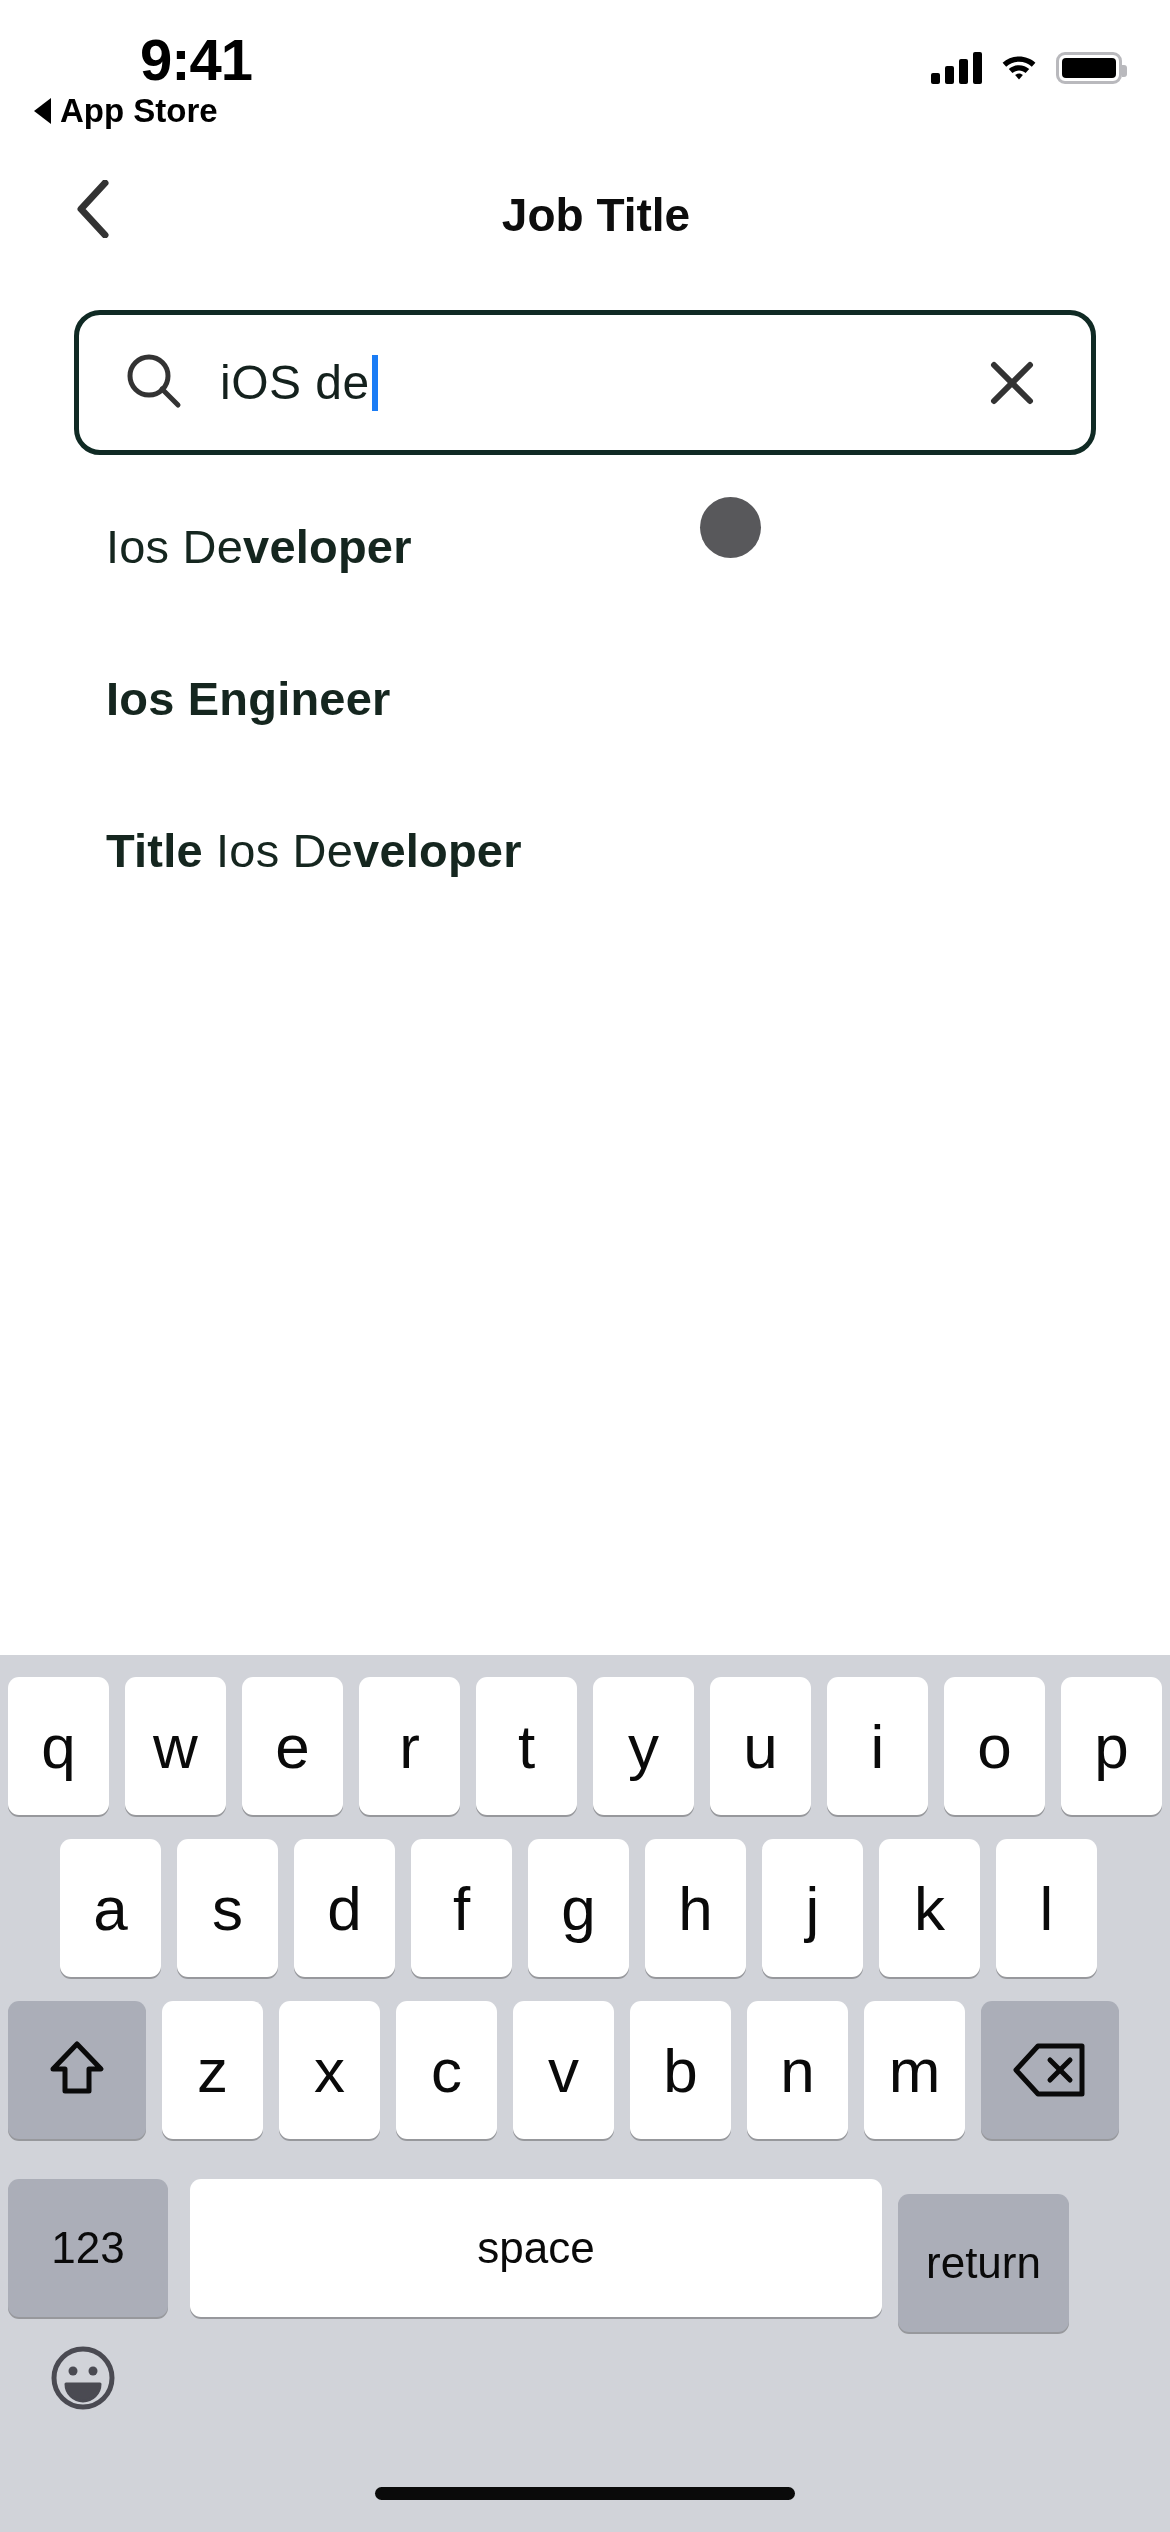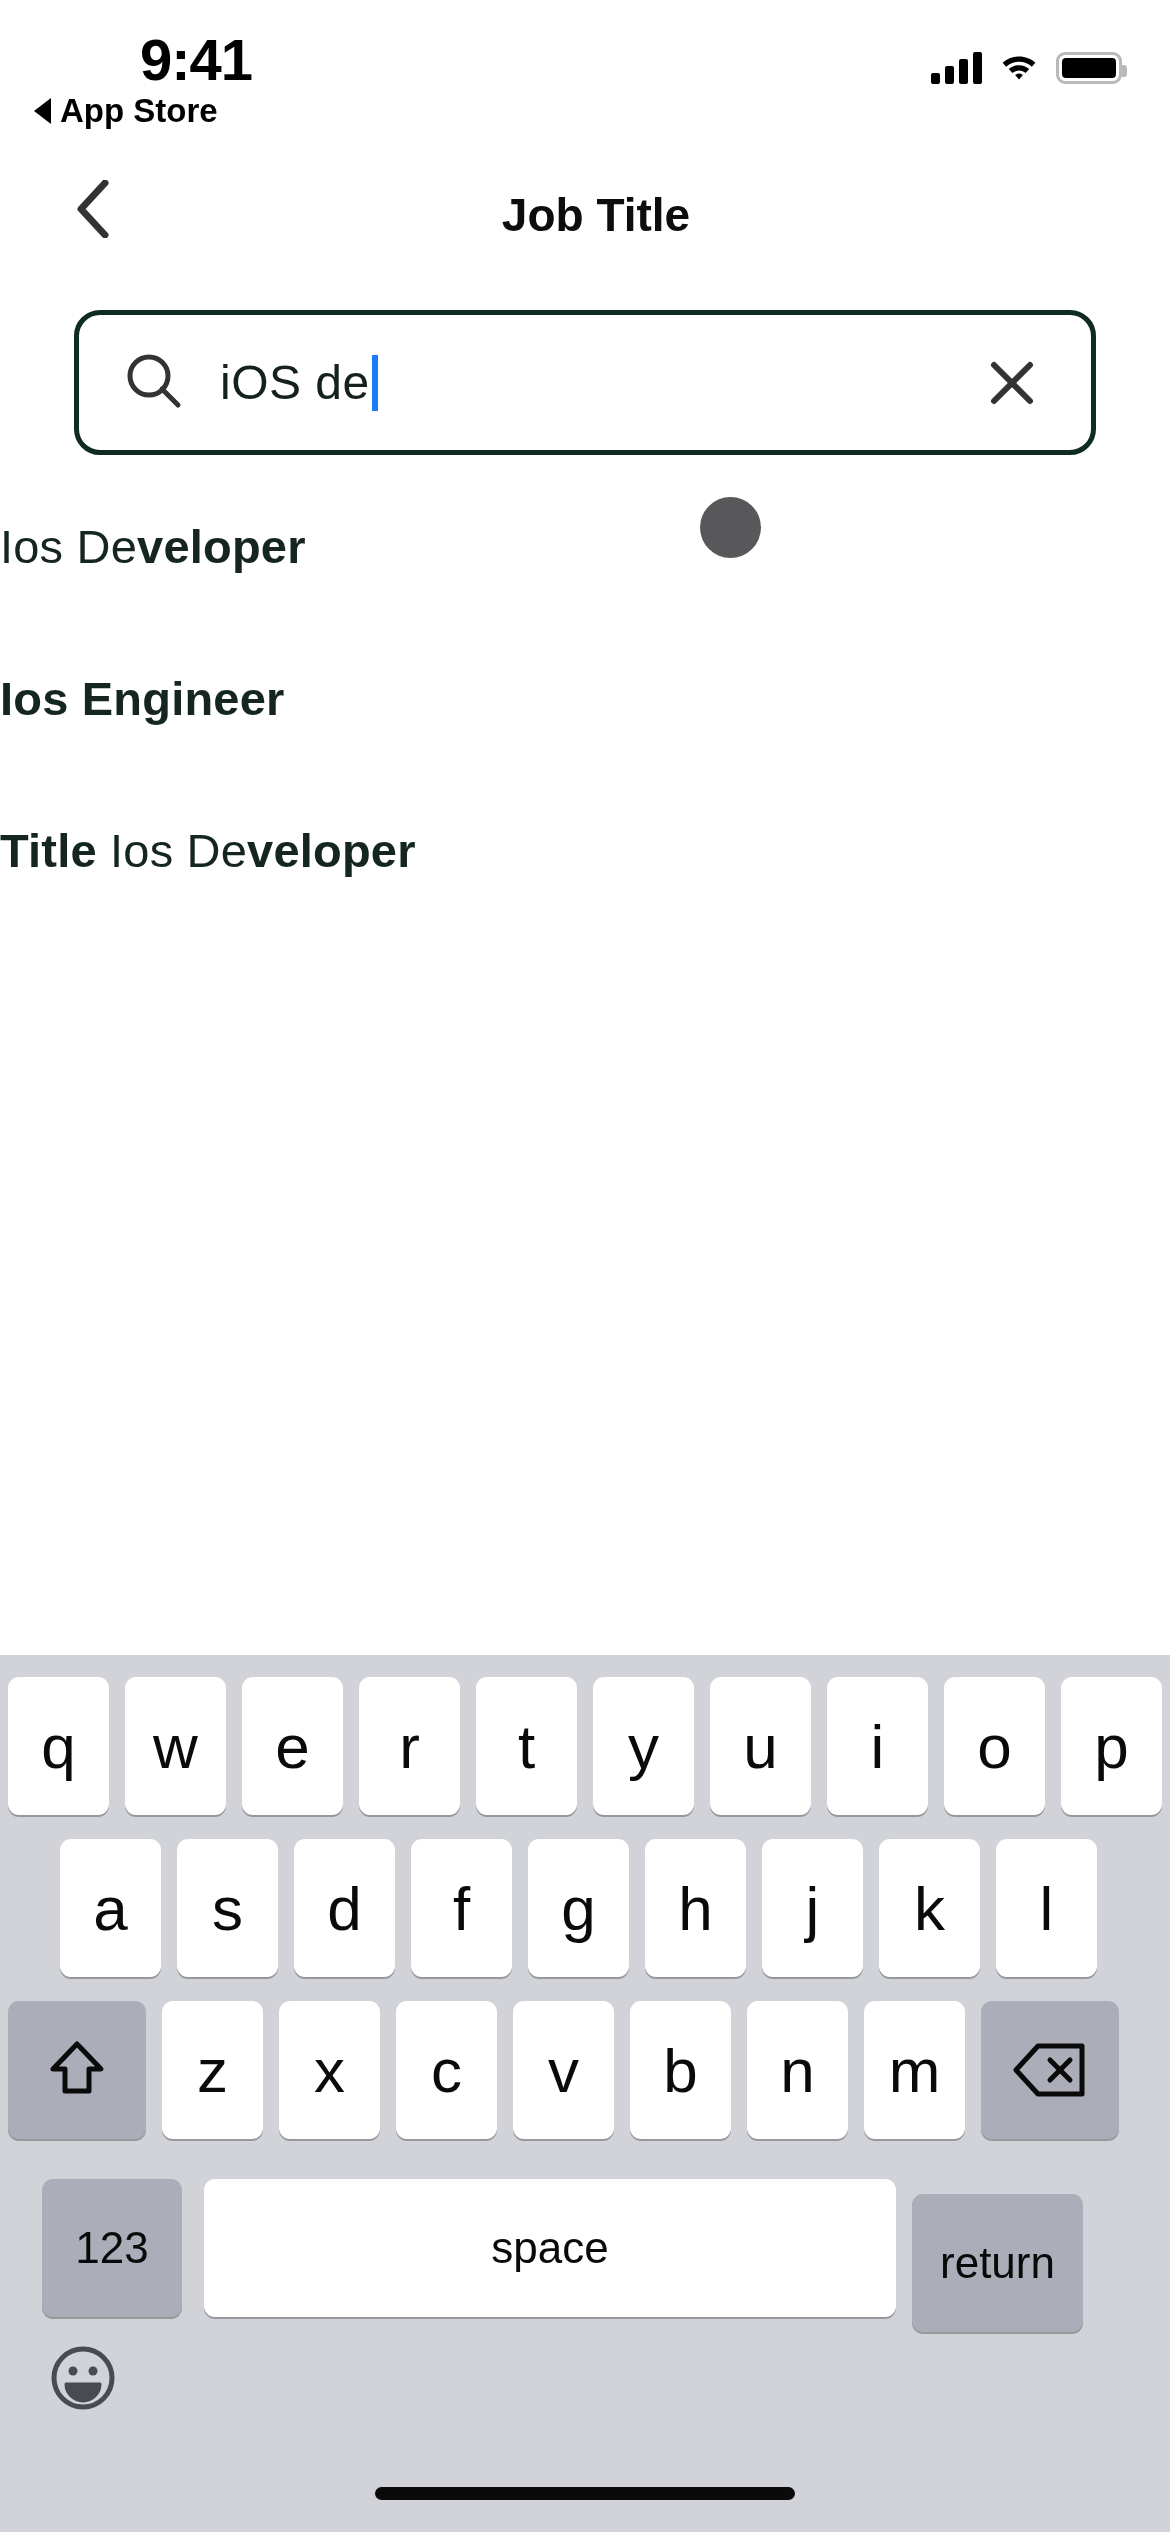--- a/index.html
+++ b/index.html
@@ -82,20 +82,21 @@
   .clear-btn {
     margin-left:auto; margin-right:50px;
     width:58px; height:58px;
     display:flex; align-items:center; justify-content:center;
   }
 
   
   .suggestions { position:absolute; left:0; top:470px; width:1170px; }
   .sugg-row {
     height:152px; display:flex; align-items:center;
+    padding-left:106px;
     text-align:center;
   }
   .sugg-text { font-size:47px; color:#15261f; letter-spacing:0.2px; }
   .sugg-text b { font-weight:700; }
   .sugg-text span { font-weight:400; }
 
   
   .touch-dot {
     position:absolute; left:700px; top:497px;
     width:61px; height:61px; border-radius:50%;
@@ -123,21 +124,21 @@
     font-size:62px; font-weight:400; color:#0a0a0a;
     margin-right:16px;
   }
   .key.letter { width:101px; }
   .key.last { margin-right:0; }
   .key.dark {
     background:#abaeb8;
   }
   .key.shift { width:138px; }
   .key.del { width:138px; }
-  .key.num { width:140px; font-size:44px;margin-left:34px; }
+  .key.num { width:160px; font-size:44px; }
   .key.space { width:692px; font-size:44px; }
   .key.ret { width:171px; font-size:44px;margin-top:31px; }
 
   .emoji-key {
     position:absolute; left:50px; top:690px;
     width:60px; height:60px;
   }
 
   .home-indicator {
     position:absolute; left:50%; transform:translateX(-50%);

